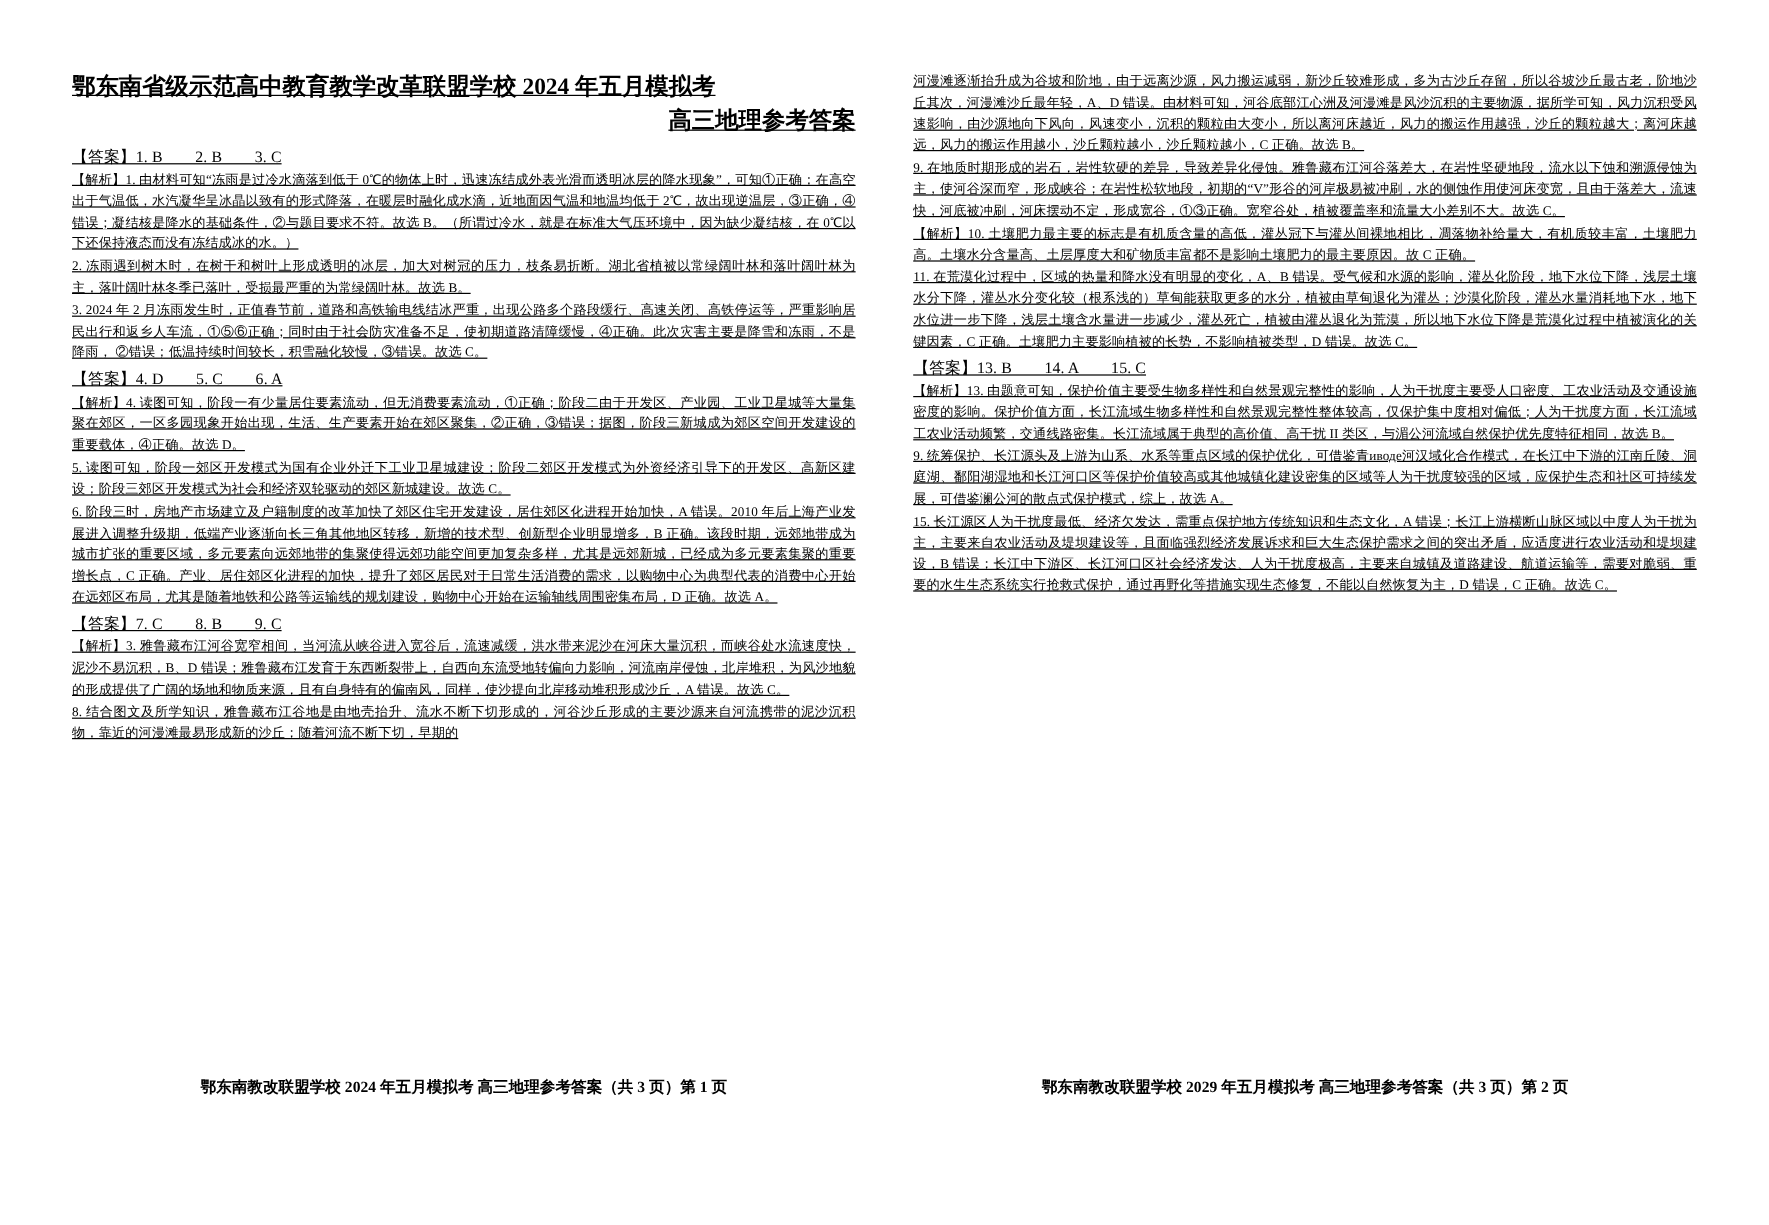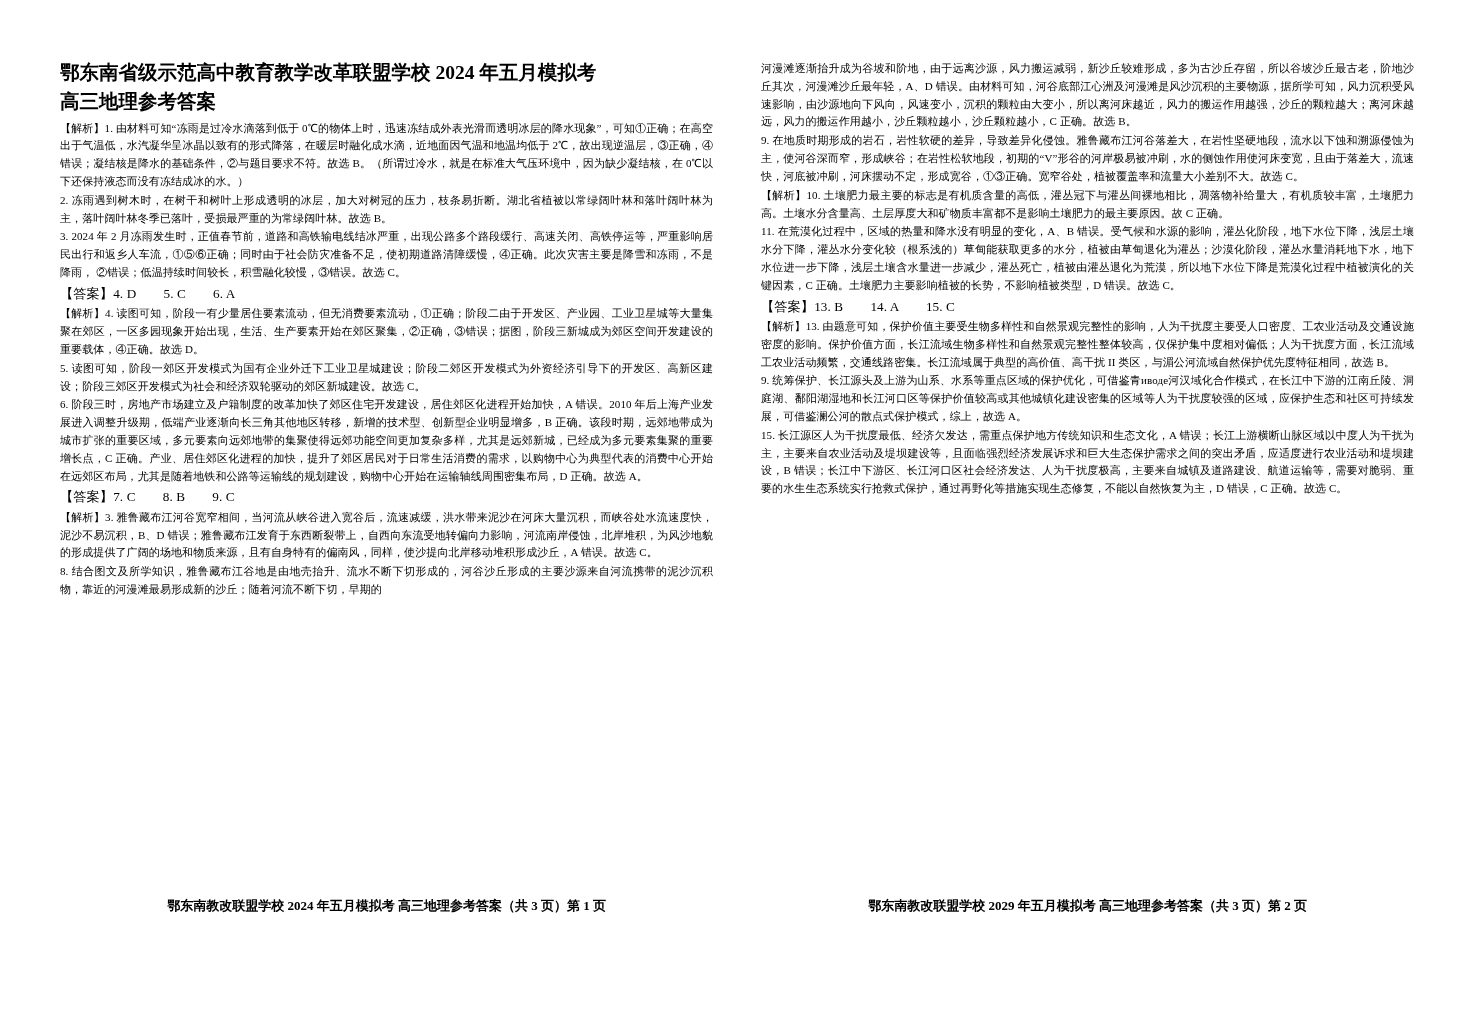--- a/index.html
+++ b/index.html
@@ -13,20 +13,21 @@
     font-family: "Liberation Serif", serif;
     color: #000000;
     overflow: hidden;
   }
   .page {
     position: relative;
     width: 1474px;
     height: 1004px;
     box-sizing: border-box;
     padding: 60px 60px 0 60px;
+    text-decoration: underline;
   }
   .columns {
     display: flex;
     gap: 48px;
     align-items: flex-start;
   }
   .col {
     width: 655px;
   }
   .doc-title {
@@ -35,20 +36,21 @@
     letter-spacing: 0px;
     line-height: 1.35;
     margin: 0 0 2px 0;
     white-space: nowrap;
   }
   .doc-subtitle {
     font-size: 19.5px;
     font-weight: bold;
     line-height: 1.4;
     margin: 0 0 4px 0;
+    text-align: right;
   }
   p.para {
     font-size: 11px;
     line-height: 1.62;
     margin: 0 0 1px 0;
     text-align: justify;
     text-justify: inter-ideograph;
     letter-spacing: 0.1px;
   }
   p.answer {
@@ -77,20 +79,21 @@
 <body>
 
 <div class="page">
 
   <div class="columns">
 
     <div class="col">
       <h1 class="doc-title">鄂东南省级示范高中教育教学改革联盟学校 2024 年五月模拟考</h1>
       <h2 class="doc-subtitle">高三地理参考答案</h2>
       <div>
+        <p class="answer">【答案】1. B        2. B        3. C</p>
         <p class="para">【解析】1. 由材料可知“冻雨是过冷水滴落到低于 0℃的物体上时，迅速冻结成外表光滑而透明冰层的降水现象”，可知①正确；在高空出于气温低，水汽凝华呈冰晶以致有的形式降落，在暖层时融化成水滴，近地面因气温和地温均低于 2℃，故出现逆温层，③正确，④错误；凝结核是降水的基础条件，②与题目要求不符。故选 B。（所谓过冷水，就是在标准大气压环境中，因为缺少凝结核，在 0℃以下还保持液态而没有冻结成冰的水。）</p>
         <p class="para">2. 冻雨遇到树木时，在树干和树叶上形成透明的冰层，加大对树冠的压力，枝条易折断。湖北省植被以常绿阔叶林和落叶阔叶林为主，落叶阔叶林冬季已落叶，受损最严重的为常绿阔叶林。故选 B。</p>
         <p class="para">3. 2024 年 2 月冻雨发生时，正值春节前，道路和高铁输电线结冰严重，出现公路多个路段缓行、高速关闭、高铁停运等，严重影响居民出行和返乡人车流，①⑤⑥正确；同时由于社会防灾准备不足，使初期道路清障缓慢，④正确。此次灾害主要是降雪和冻雨，不是降雨， ②错误；低温持续时间较长，积雪融化较慢，③错误。故选 C。</p>
         <p class="answer">【答案】4. D        5. C        6. A</p>
         <p class="para">【解析】4. 读图可知，阶段一有少量居住要素流动，但无消费要素流动，①正确；阶段二由于开发区、产业园、工业卫星城等大量集聚在郊区，一区多园现象开始出现，生活、生产要素开始在郊区聚集，②正确，③错误；据图，阶段三新城成为郊区空间开发建设的重要载体，④正确。故选 D。</p>
         <p class="para">5. 读图可知，阶段一郊区开发模式为国有企业外迁下工业卫星城建设；阶段二郊区开发模式为外资经济引导下的开发区、高新区建设；阶段三郊区开发模式为社会和经济双轮驱动的郊区新城建设。故选 C。</p>
         <p class="para">6. 阶段三时，房地产市场建立及户籍制度的改革加快了郊区住宅开发建设，居住郊区化进程开始加快，A 错误。2010 年后上海产业发展进入调整升级期，低端产业逐渐向长三角其他地区转移，新增的技术型、创新型企业明显增多，B 正确。该段时期，远郊地带成为城市扩张的重要区域，多元要素向远郊地带的集聚使得远郊功能空间更加复杂多样，尤其是远郊新城，已经成为多元要素集聚的重要增长点，C 正确。产业、居住郊区化进程的加快，提升了郊区居民对于日常生活消费的需求，以购物中心为典型代表的消费中心开始在远郊区布局，尤其是随着地铁和公路等运输线的规划建设，购物中心开始在运输轴线周围密集布局，D 正确。故选 A。</p>
         <p class="answer">【答案】7. C        8. B        9. C</p>
         <p class="para">【解析】3. 雅鲁藏布江河谷宽窄相间，当河流从峡谷进入宽谷后，流速减缓，洪水带来泥沙在河床大量沉积，而峡谷处水流速度快，泥沙不易沉积，B、D 错误；雅鲁藏布江发育于东西断裂带上，自西向东流受地转偏向力影响，河流南岸侵蚀，北岸堆积，为风沙地貌的形成提供了广阔的场地和物质来源，且有自身特有的偏南风，同样，使沙提向北岸移动堆积形成沙丘，A 错误。故选 C。</p>
         <p class="para">8. 结合图文及所学知识，雅鲁藏布江谷地是由地壳抬升、流水不断下切形成的，河谷沙丘形成的主要沙源来自河流携带的泥沙沉积物，靠近的河漫滩最易形成新的沙丘；随着河流不断下切，早期的</p>

